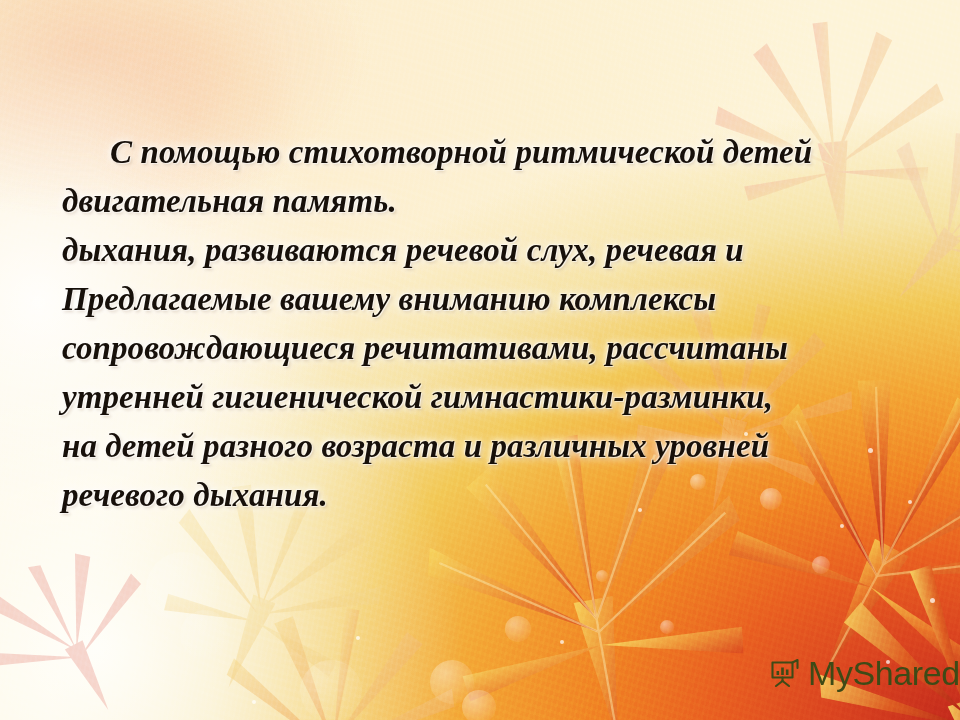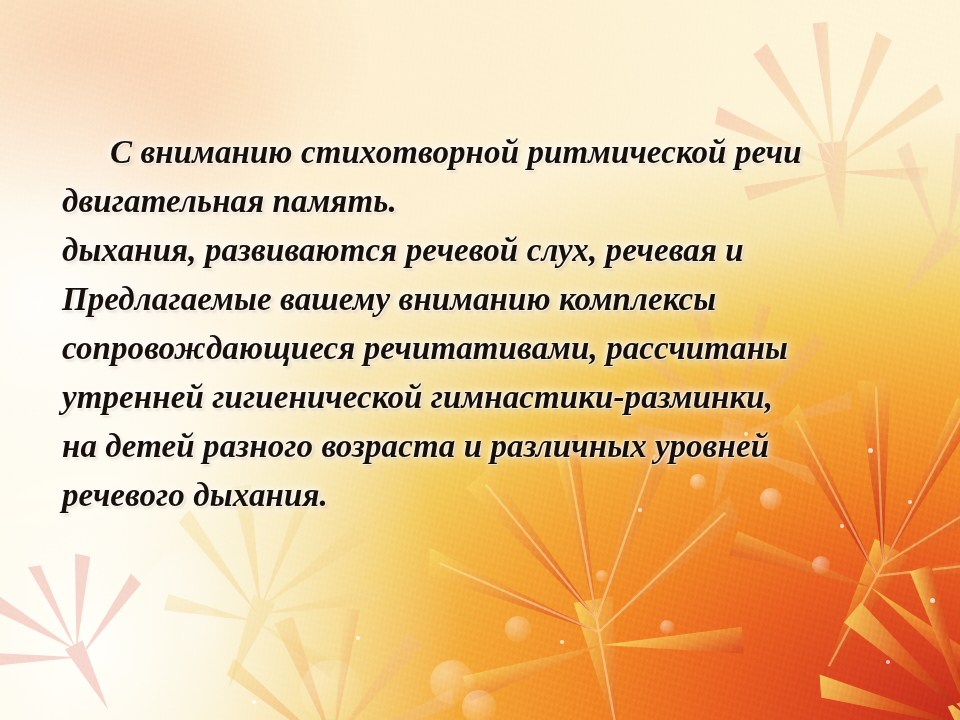--- a/index.html
+++ b/index.html
@@ -332,24 +332,43 @@
   <div class="speck" style="left:840px; top:524px; width:4px; height:4px;"></div>
   <div class="speck" style="left:744px; top:432px; width:4px; height:4px;"></div>
   <div class="speck" style="left:638px; top:508px; width:4px; height:4px;"></div>
   <div class="speck" style="left:560px; top:640px; width:4px; height:4px;"></div>
   <div class="speck" style="left:356px; top:636px; width:4px; height:4px;"></div>
   <div class="speck" style="left:252px; top:700px; width:4px; height:4px;"></div>
   <div class="speck" style="left:930px; top:598px; width:5px; height:5px;"></div>
   <div class="speck" style="left:886px; top:660px; width:4px; height:4px;"></div>
 
   <div id="text-block">
-    <div class="line indent">С вниманию стихотворной ритмической речи</div>
+    <div class="line indent">С помощью стихотворной ритмической детей</div>
     <div class="line">двигательная память.</div>
     <div class="line">дыхания, развиваются речевой слух, речевая и</div>
     <div class="line">Предлагаемые вашему вниманию комплексы</div>
     <div class="line">сопровождающиеся речитативами, рассчитаны</div>
     <div class="line">утренней гигиенической гимнастики-разминки,</div>
     <div class="line">на детей разного возраста и различных уровней</div>
     <div class="line">речевого дыхания.</div>
   </div>
 
+  <div id="watermark">
+    <span>
+      <svg width="34" height="34" viewBox="0 0 34 34" aria-hidden="true">
+        <g fill="none" stroke="#3e4a16" stroke-width="2.1" stroke-linecap="round" stroke-linejoin="round">
+          <rect x="4.5" y="6.5" width="20" height="15"></rect>
+          <path d="M24.5 6.5 L29.5 4 L29.5 12"></path>
+          <path d="M14.5 21.5 L14.5 25"></path>
+          <path d="M14.5 25 L8 30"></path>
+          <path d="M14.5 25 L21 30"></path>
+        </g>
+        <g fill="#3e4a16">
+          <rect x="8.5" y="15" width="2.6" height="4"></rect>
+          <rect x="13.2" y="11.5" width="2.6" height="7.5"></rect>
+          <rect x="17.9" y="13.5" width="2.6" height="5.5"></rect>
+        </g>
+      </svg>
+    </span>
+    <span class="wm-text">MyShared</span>
+  </div>
 
 </div>
 
 </body></html>

